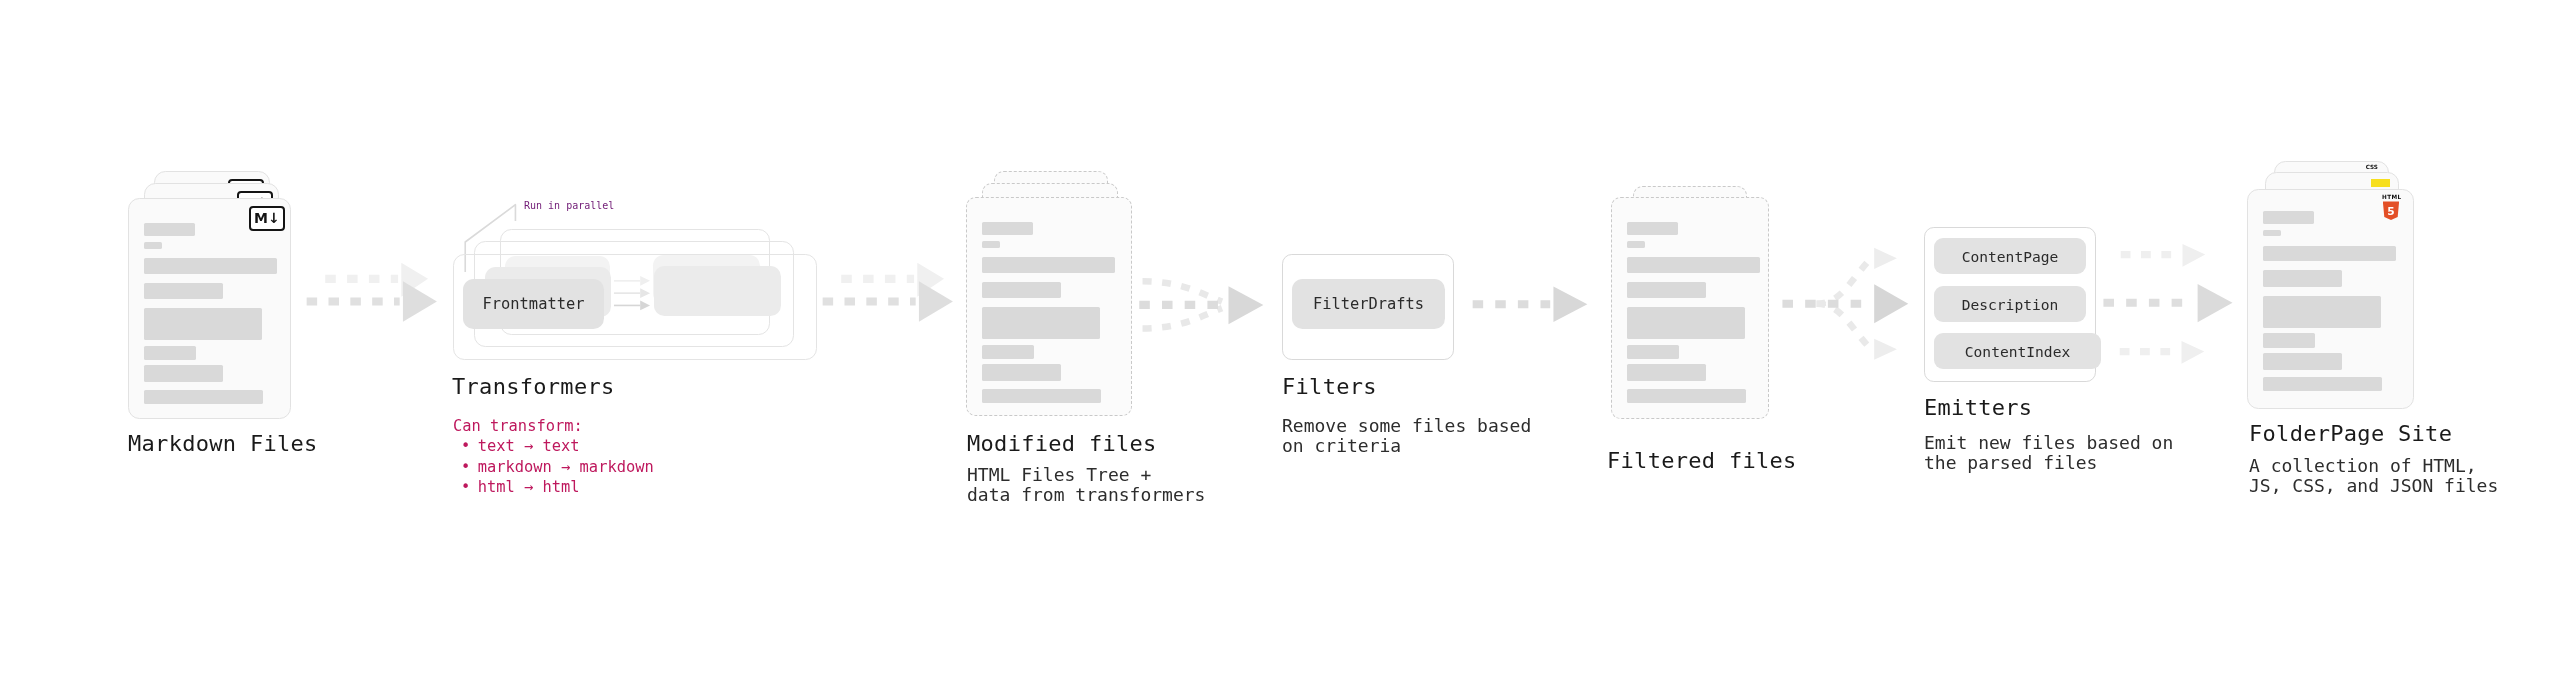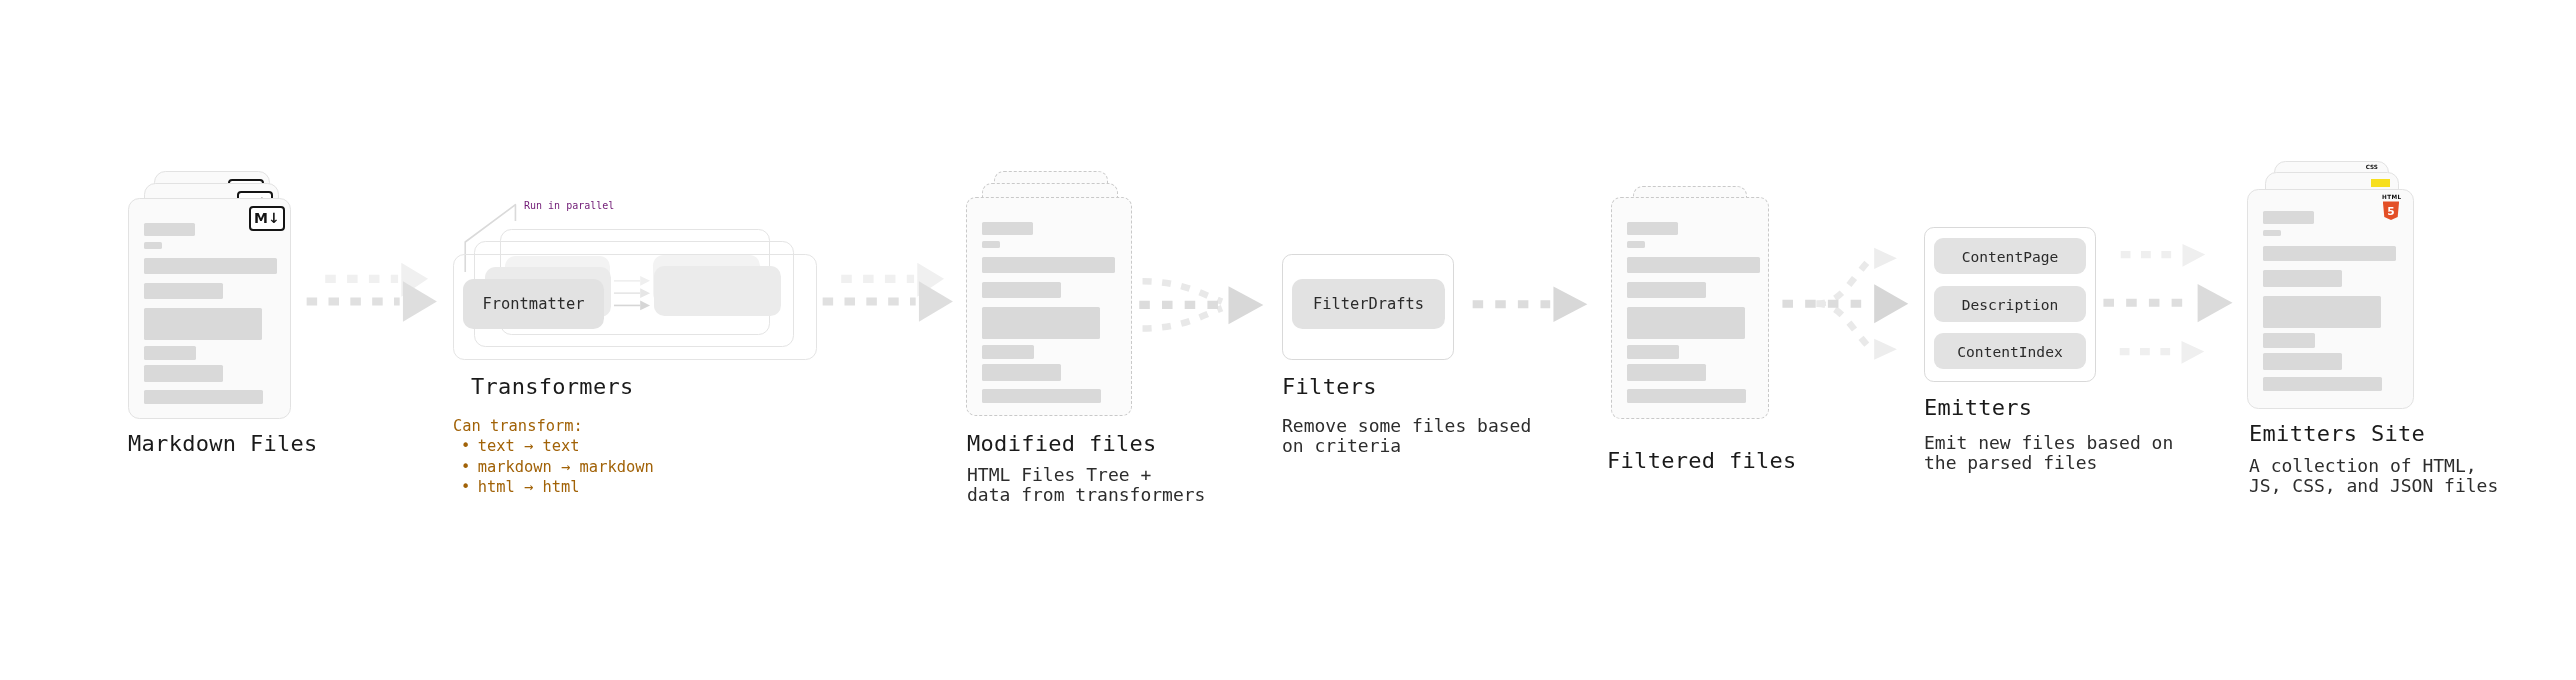--- a/index.html
+++ b/index.html
@@ -41,21 +41,21 @@
   .wbox{position:absolute;border:1.6px solid #d9d9d9;border-radius:9.8px;box-sizing:border-box;background:#ffffff;}
   .chip{position:absolute;background:#e2e2e2;border-radius:10.6px;display:flex;align-items:center;justify-content:center;
     font-size:15.4px;color:#2b2b2b;white-space:nowrap;}
   .chip.g1{background:#ebebeb;color:transparent;}
   .chip.g2{background:#f3f3f3;color:transparent;}
   .chip.small{font-size:14.6px;border-radius:9px;}
   
   .title{position:absolute;font-size:22px;letter-spacing:0.3px;color:#1a1a1a;white-space:nowrap;}
   .sub{position:absolute;font-size:18px;line-height:20.3px;color:#2d2d2d;white-space:nowrap;}
   .annotation{position:absolute;font-size:10px;color:#701a75;white-space:nowrap;}
-  .body-block{position:absolute;font-size:15.4px;line-height:20.3px;color:#a16207;white-space:nowrap;}
+  .body-block{position:absolute;font-size:15.4px;line-height:20.3px;color:#be185d;white-space:nowrap;}
   .bullet-line{padding-left:8.1px;}
   .bullet-line .bt{margin-left:7.3px;}
   svg{position:absolute;overflow:visible;}
 </style>
 </head>
 <body>
 
 <div class="canvas">
 
   <div class="card" style="left:154px;top:171px;width:116px;height:219px;">
@@ -104,21 +104,21 @@
       <polygon points="38,6 38,18 50,12" fill="#efefef"></polygon>
     <line x1="6" y1="27" x2="38" y2="27" stroke="#e6e6e6" stroke-width="2"></line>
       <polygon points="38,21 38,33 50,27" fill="#e6e6e6"></polygon>
     <line x1="6" y1="42" x2="38" y2="42" stroke="#d6d6d6" stroke-width="2"></line>
       <polygon points="38,36 38,48 50,42" fill="#d6d6d6"></polygon>
   </svg>
 
   <div class="chip g2" style="left:653px;top:255px;width:107px;height:49px;"></div>
   <div class="chip g1" style="left:654px;top:266px;width:127px;height:50px;"></div>
 
-  <div class="title" style="left:471px;top:374px;">Transformers</div>
+  <div class="title" style="left:452px;top:374px;">Transformers</div>
   <div class="body-block" style="left:453px;top:416px;">
     <div>Can transform:</div>
     <div class="bullet-line"><span>•</span><span class="bt">text → text</span></div>
     <div class="bullet-line"><span>•</span><span class="bt">markdown → markdown</span></div>
     <div class="bullet-line"><span>•</span><span class="bt">html → html</span></div>
   </div>
 
   <svg style="left:818px;top:257px;" width="163" height="89" viewBox="0 0 200 110">
     <line x1="28" y1="27" x2="118" y2="27" stroke="#f0f0f0" stroke-width="10" stroke-dasharray="13 14"></line>
     <polygon points="122,7 122,49 155,27" fill="#f0f0f0"></polygon>
@@ -186,21 +186,21 @@
     <polygon points="116,8 116,34 144,21" fill="#ededed"></polygon>
     <path d="M45,77 C75,77 85,104 112,133" fill="none" stroke="#e9e9e9" stroke-width="8" stroke-dasharray="11 13"></path>
     <polygon points="116,120 116,146 144,133" fill="#ededed"></polygon>
     <line x1="3" y1="77" x2="112" y2="77" stroke="#dcdcdc" stroke-width="10" stroke-dasharray="13 15"></line>
     <polygon points="116,53 116,101 158,77" fill="#d6d6d6"></polygon>
   </svg>
 
   <div class="wbox" style="left:1924px;top:227px;width:172px;height:155px;"></div>
   <div class="chip small" style="left:1934px;top:238px;width:152px;height:36px;">ContentPage</div>
   <div class="chip small" style="left:1934px;top:286px;width:152px;height:36px;">Description</div>
-  <div class="chip small" style="left:1934px;top:333px;width:152px;height:36px;">ContentIndex</div>
+  <div class="chip small" style="left:1934px;top:333px;width:167px;height:36px;">ContentIndex</div>
   <div class="title" style="left:1924px;top:395px;">Emitters</div>
   <div class="sub" style="left:1924px;top:433px;">
     <div>Emit new files based on</div>
     <div>the parsed files</div>
   </div>
 
   <svg style="left:2114px;top:244px;" width="98" height="26" viewBox="0 0 120 32">
     <line x1="8" y1="13" x2="80" y2="13" stroke="#efefef" stroke-width="9" stroke-dasharray="12 13"></line>
     <polygon points="84,0 84,28 112,13" fill="#efefef"></polygon>
   </svg>
@@ -231,20 +231,20 @@
       <i class="bar b1"></i>
         <i class="bar b2"></i>
         <i class="bar b3"></i>
         <i class="bar b4"></i>
         <i class="bar b5"></i>
         <i class="bar b6"></i>
         <i class="bar b7"></i>
         <i class="bar b8"></i>
     </div>
   </div>
-  <div class="title" style="left:2249px;top:421px;">Emitters Site</div>
+  <div class="title" style="left:2249px;top:421px;">FolderPage Site</div>
   <div class="sub" style="left:2249px;top:456px;">
     <div>A collection of HTML,</div>
     <div>JS, CSS, and JSON files</div>
   </div>
 
 </div>
 
 
 </body></html>

